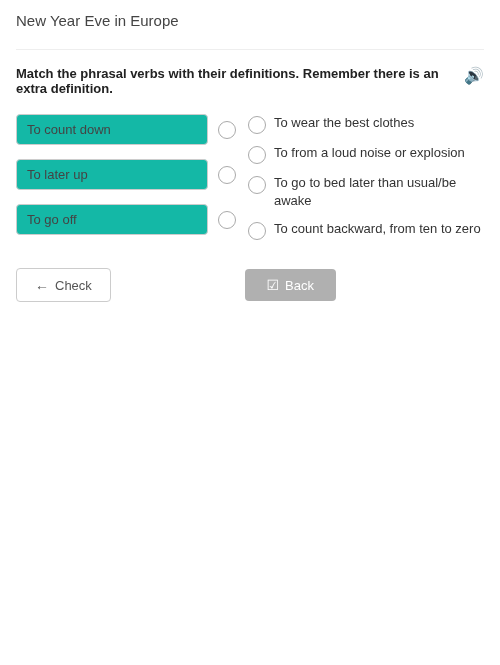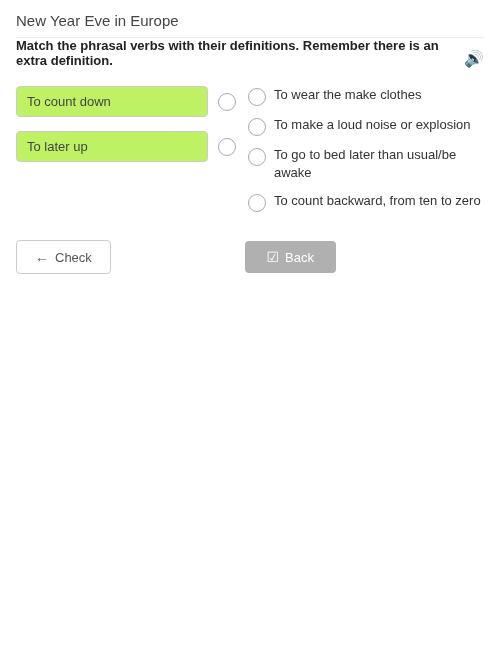--- a/index.html
+++ b/index.html
@@ -15,28 +15,28 @@
       min-height: 665px;
       overflow-x: hidden;
       padding: 12px 16px;
       color: #333;
     }
 
     .page-title {
       font-size: 15px;
       font-weight: normal;
       color: #444;
-      margin-bottom: 0;
+      margin-bottom: 16px;
       border-bottom: 1px solid #eee;
-      padding-bottom: 8px;
+      padding-bottom: 20px;
     }
 
     .instruction-row {
       display: flex;
-      align-items: flex-end;
+      align-items: flex-start;
       margin-bottom: 18px;
       gap: 8px;
     }
 
     .instruction-text {
       font-size: 13px;
       color: #222;
     }
 
     .instruction-text strong {
@@ -77,21 +77,21 @@
       gap: 10px;
     }
 
     .phrase-box {
       border: 1px solid #ccc;
       border-radius: 4px;
       padding: 7px 10px;
       font-size: 13px;
       color: #444;
       flex: 1;
-      background: #bef264;
+      background: #14b8a6;
       min-width: 140px;
     }
 
     .radio-btn {
       width: 18px;
       height: 18px;
       border-radius: 50%;
       border: 1.5px solid #aaa;
       background: #fff;
       flex-shrink: 0;
@@ -187,30 +187,34 @@
   <div class="left-column">
 
   <div class="phrase-item">
         <div class="phrase-box">To count down</div>
         <input type="radio" class="radio-btn" name="phrase-p1" style="">
       </div>
       <div class="phrase-item">
         <div class="phrase-box">To later up</div>
         <input type="radio" class="radio-btn" name="phrase-p2" style="">
       </div>
+      <div class="phrase-item">
+        <div class="phrase-box">To go off</div>
+        <input type="radio" class="radio-btn" name="phrase-p3" style="">
+      </div>
     </div>
   <div class="right-column">
 
   <div class="definition-item">
         <input type="radio" class="definition-radio" name="def-d1" style="">
-        <span class="definition-text">To wear the make clothes</span>
+        <span class="definition-text">To wear the best clothes</span>
       </div>
       <div class="definition-item">
         <input type="radio" class="definition-radio" name="def-d2" style="">
-        <span class="definition-text">To make a loud noise or explosion</span>
+        <span class="definition-text">To from a loud noise or explosion</span>
       </div>
       <div class="definition-item">
         <input type="radio" class="definition-radio" name="def-d3" style="">
         <span class="definition-text">To go to bed later than usual/be awake</span>
       </div>
       <div class="definition-item">
         <input type="radio" class="definition-radio" name="def-d4" style="">
         <span class="definition-text">To count backward, from ten to zero</span>
       </div>
     </div>

